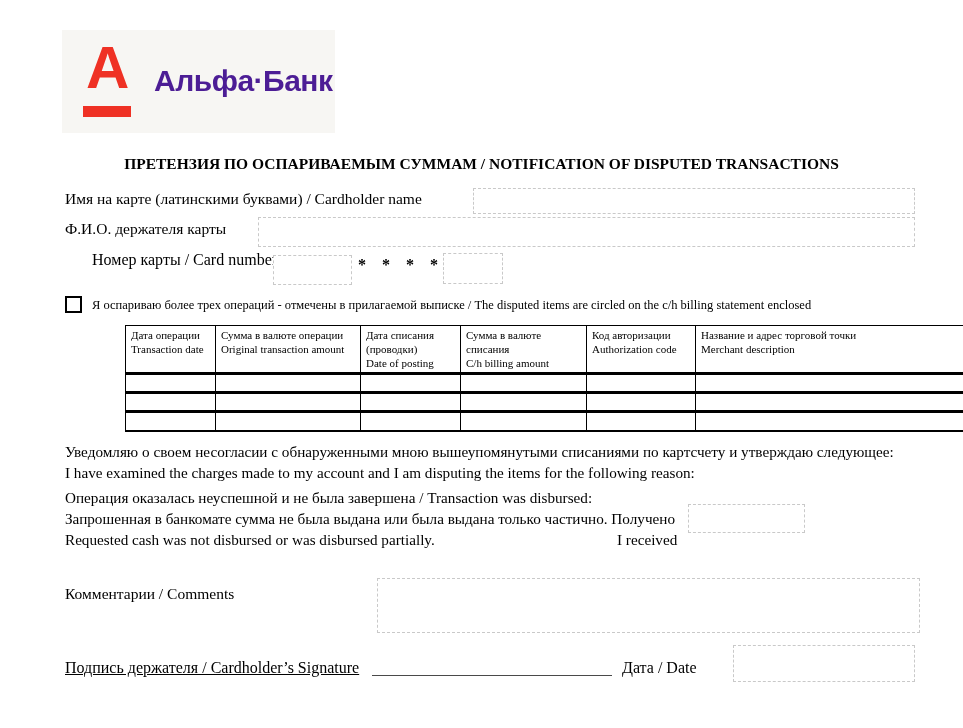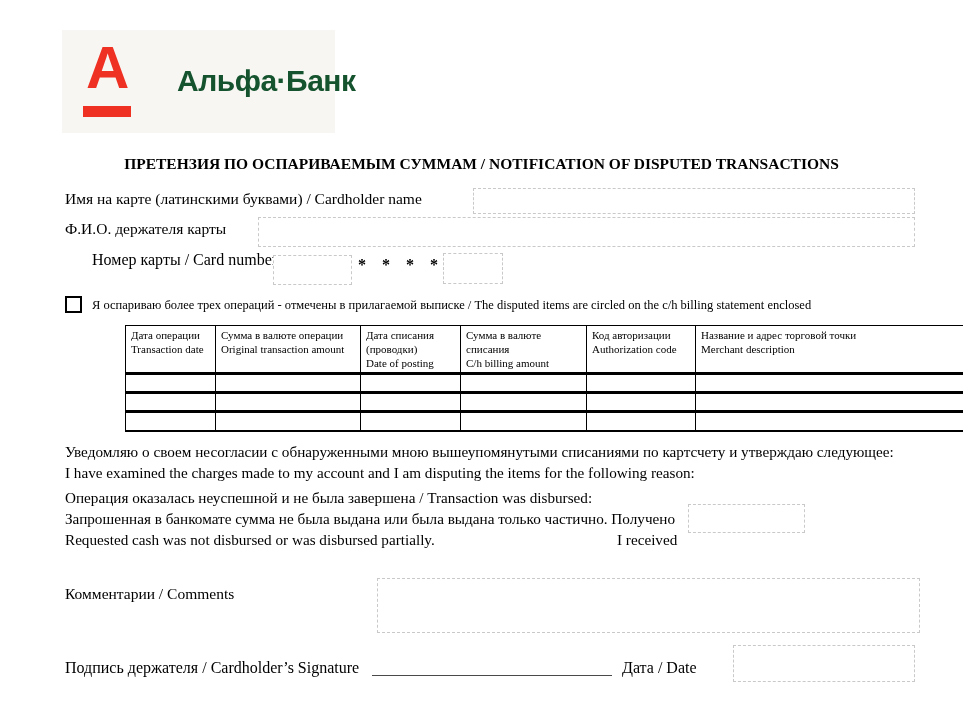--- a/index.html
+++ b/index.html
@@ -27,21 +27,21 @@
     color: #ef3124;
   }
   .logo-bar {
     position: absolute; left: 21px; top: 76px;
     width: 48px; height: 11px; background: #ef3124;
   }
   .logo-wordmark {
     position: absolute; left: 92px; top: 36px;
     font-family: "Liberation Sans", sans-serif;
     font-weight: bold; font-size: 30px; line-height: 1;
-    color: #14532d; letter-spacing: -0.5px; margin-left: 23px;
+    color: #4c1d95; letter-spacing: -0.5px;
   }
 
   .title {
     left: 0; top: 155px; width: 963px;
     text-align: center; font-weight: bold; font-size: 15.5px;
   }
 
   .label { font-size: 15.5px; white-space: nowrap; }
   .dashed-box { border: 1px dashed #c9c9c9; background: #fff; }
 
@@ -176,18 +176,18 @@
 
   <div class="abs para" style="left:65px; top:487px;">Операция оказалась неуспешной и не была завершена / Transaction was disbursed:</div>
   <div class="abs para" style="left:65px; top:529px;">Requested cash was not disbursed or was disbursed partially.</div>
   <div class="abs para" style="left:65px; top:508px;">Запрошенная в банкомате сумма не была выдана или была выдана только частично. Получено</div>
   <div class="abs para" style="left:617px; top:529px;">I received</div>
   <div class="abs dashed-box" style="left:688px; top:504px; width:117px; height:29px; font-size:14px; padding:4px 6px;"></div>
 
   <div class="abs label" style="left:65px; top:585px;">Комментарии / Comments</div>
   <div class="abs dashed-box" style="left:377px; top:578px; width:543px; height:55px; font-size:14px; padding:4px 6px;"></div>
 
-  <div class="abs label" style="left:65px; top:659px; font-size:16px;">Подпись держателя / Cardholder’s Signature</div>
+  <div class="abs label" style="left:65px; top:659px; font-size:16px;text-decoration:underline;">Подпись держателя / Cardholder’s Signature</div>
   <div class="abs sig-line"></div>
   <div class="abs label" style="left:622px; top:659px; font-size:16px;">Дата / Date</div>
   <div class="abs dashed-box" style="left:733px; top:645px; width:182px; height:37px; font-size:14px; padding:4px 6px;"></div>
 
 </div>
 
 </body></html>

